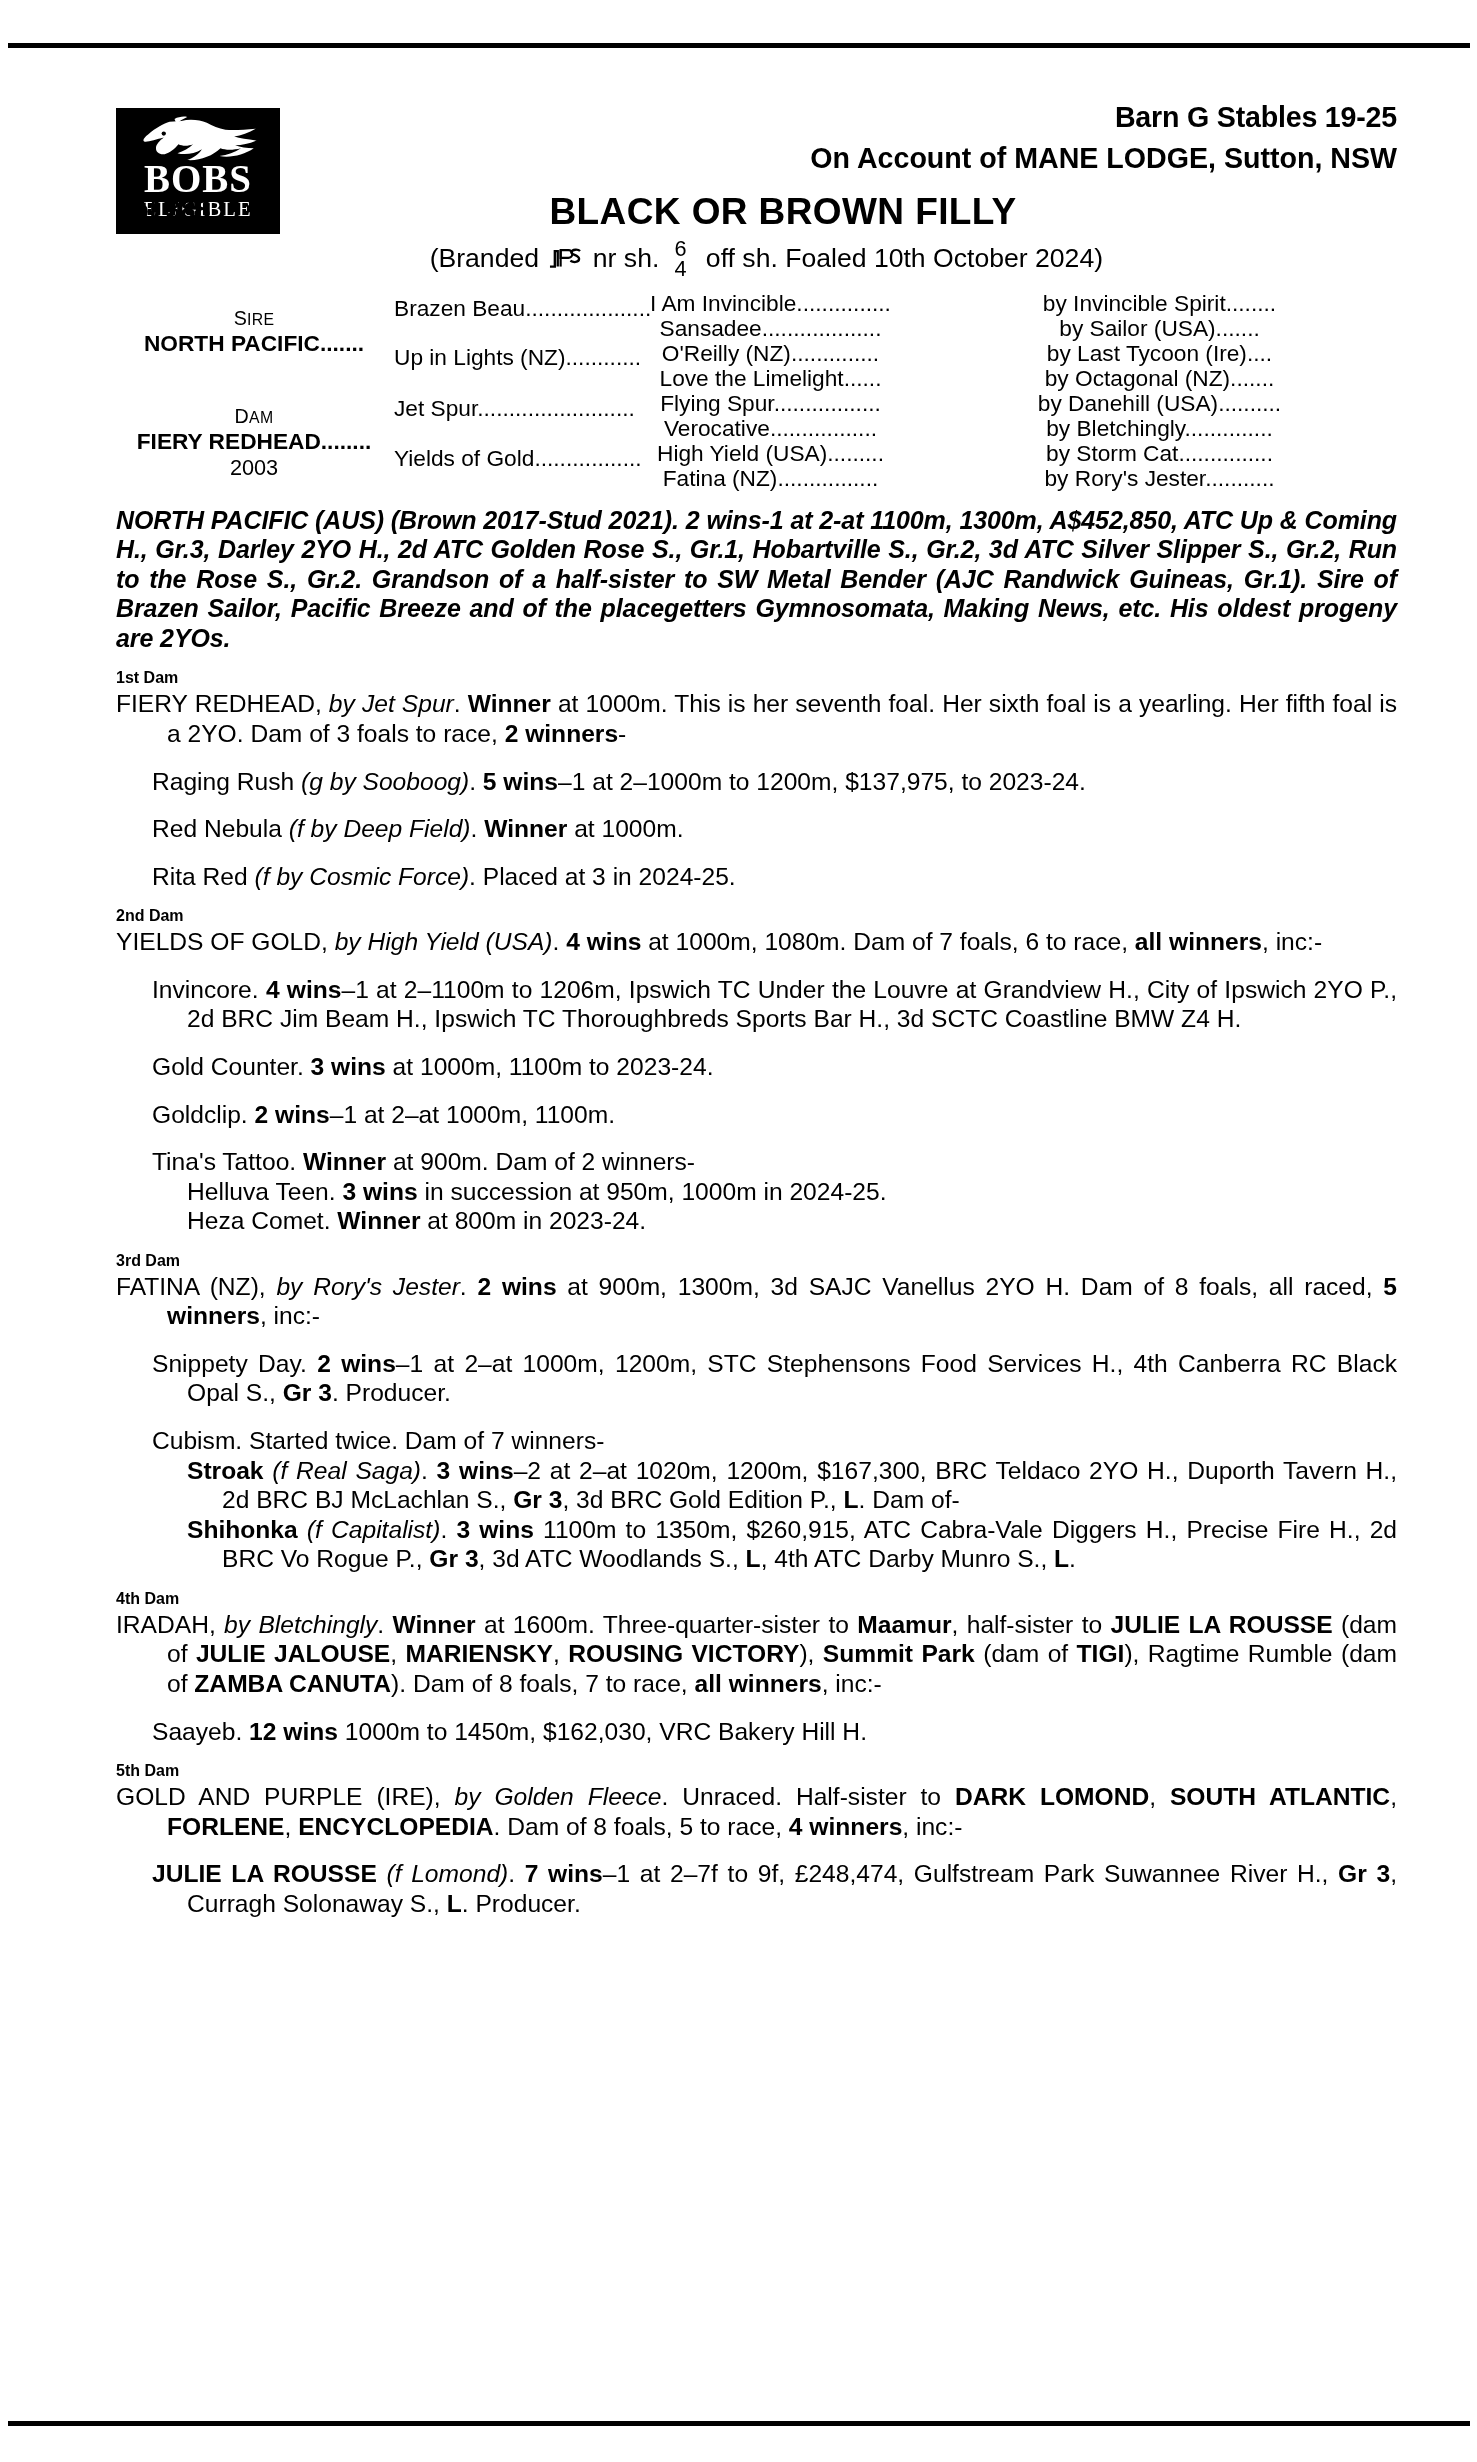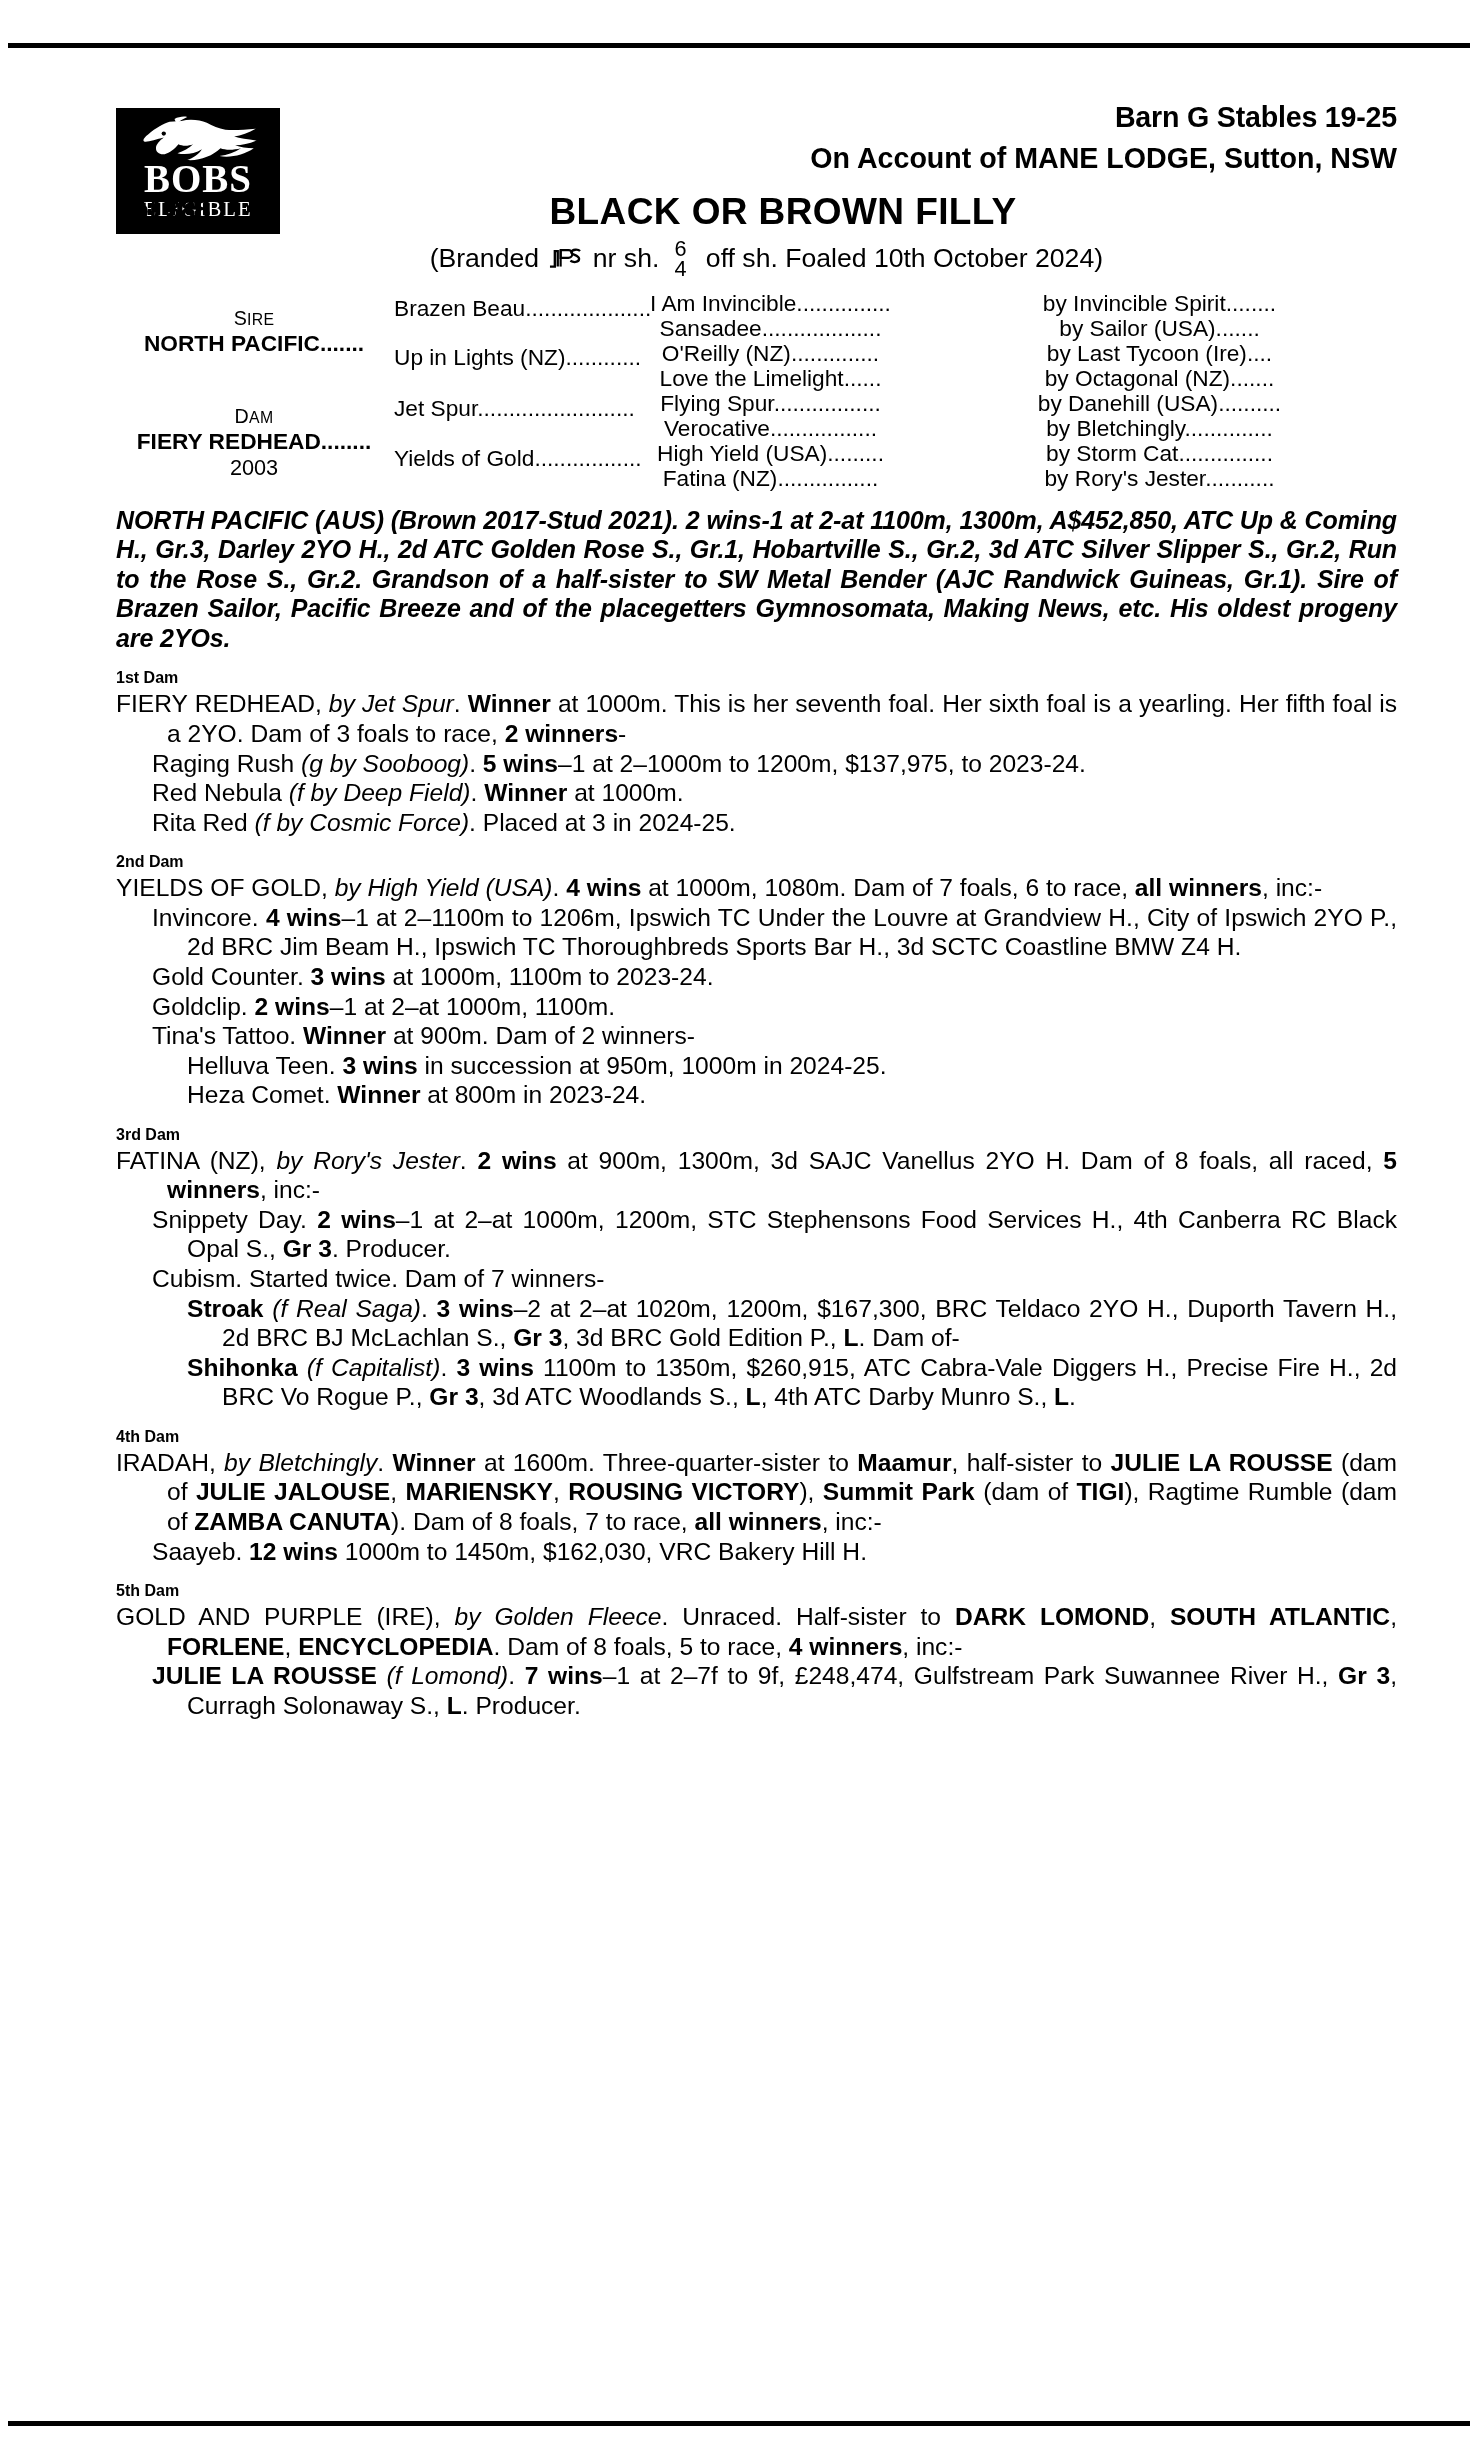--- a/index.html
+++ b/index.html
@@ -246,21 +246,21 @@
     margin-bottom: 2px;
   }
   .dam-body {
     font-size: 24.6px;
     line-height: 29.6px;
   }
   .ln {
     text-align: justify;
     text-indent: 0;
   }
-  .ln.i2  { padding-left: 71px; text-indent: -35px; }
+  .ln.i2  { padding-left: 71px; text-indent: -35px; margin-top: 18px; }
   .ln.i3  { padding-left: 106px; text-indent: -35px; }
   .ln.hang0 { padding-left: 51px; text-indent: -51px; }
 
   b, strong { font-weight: bold; }
   i, em { font-style: italic; }
 </style>
 </head>
 <body>
 
 <div class="page">

